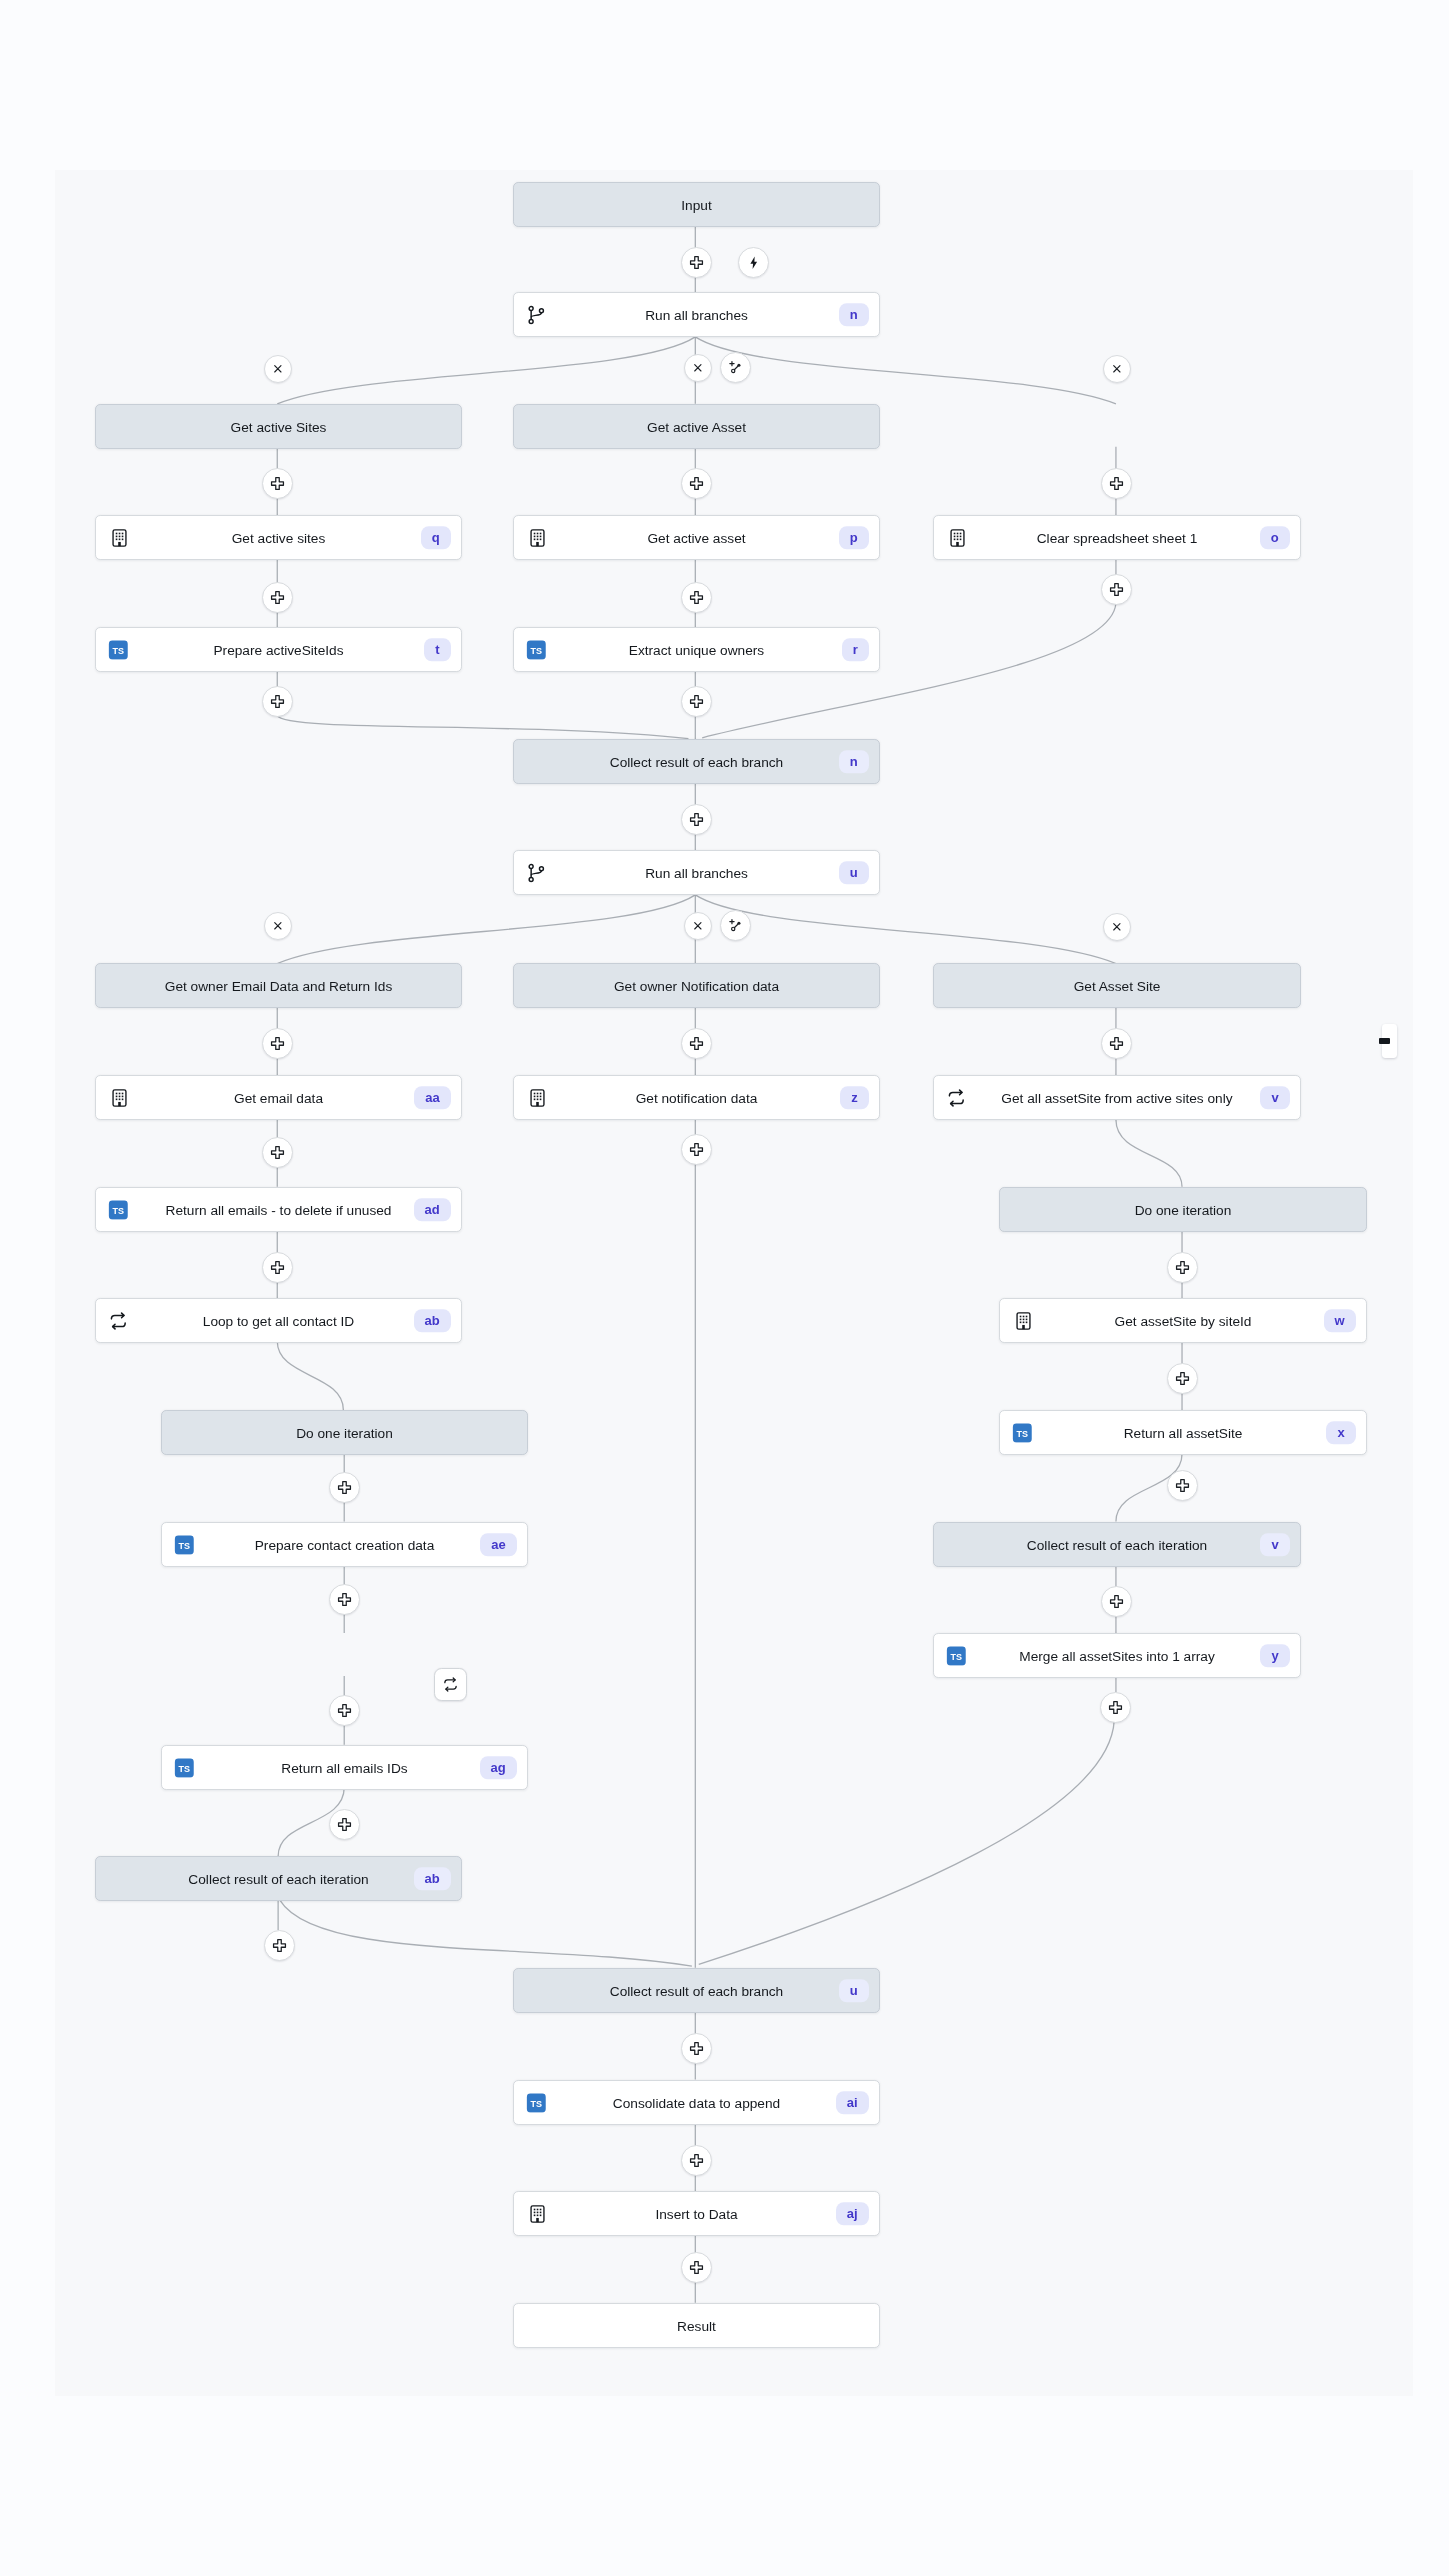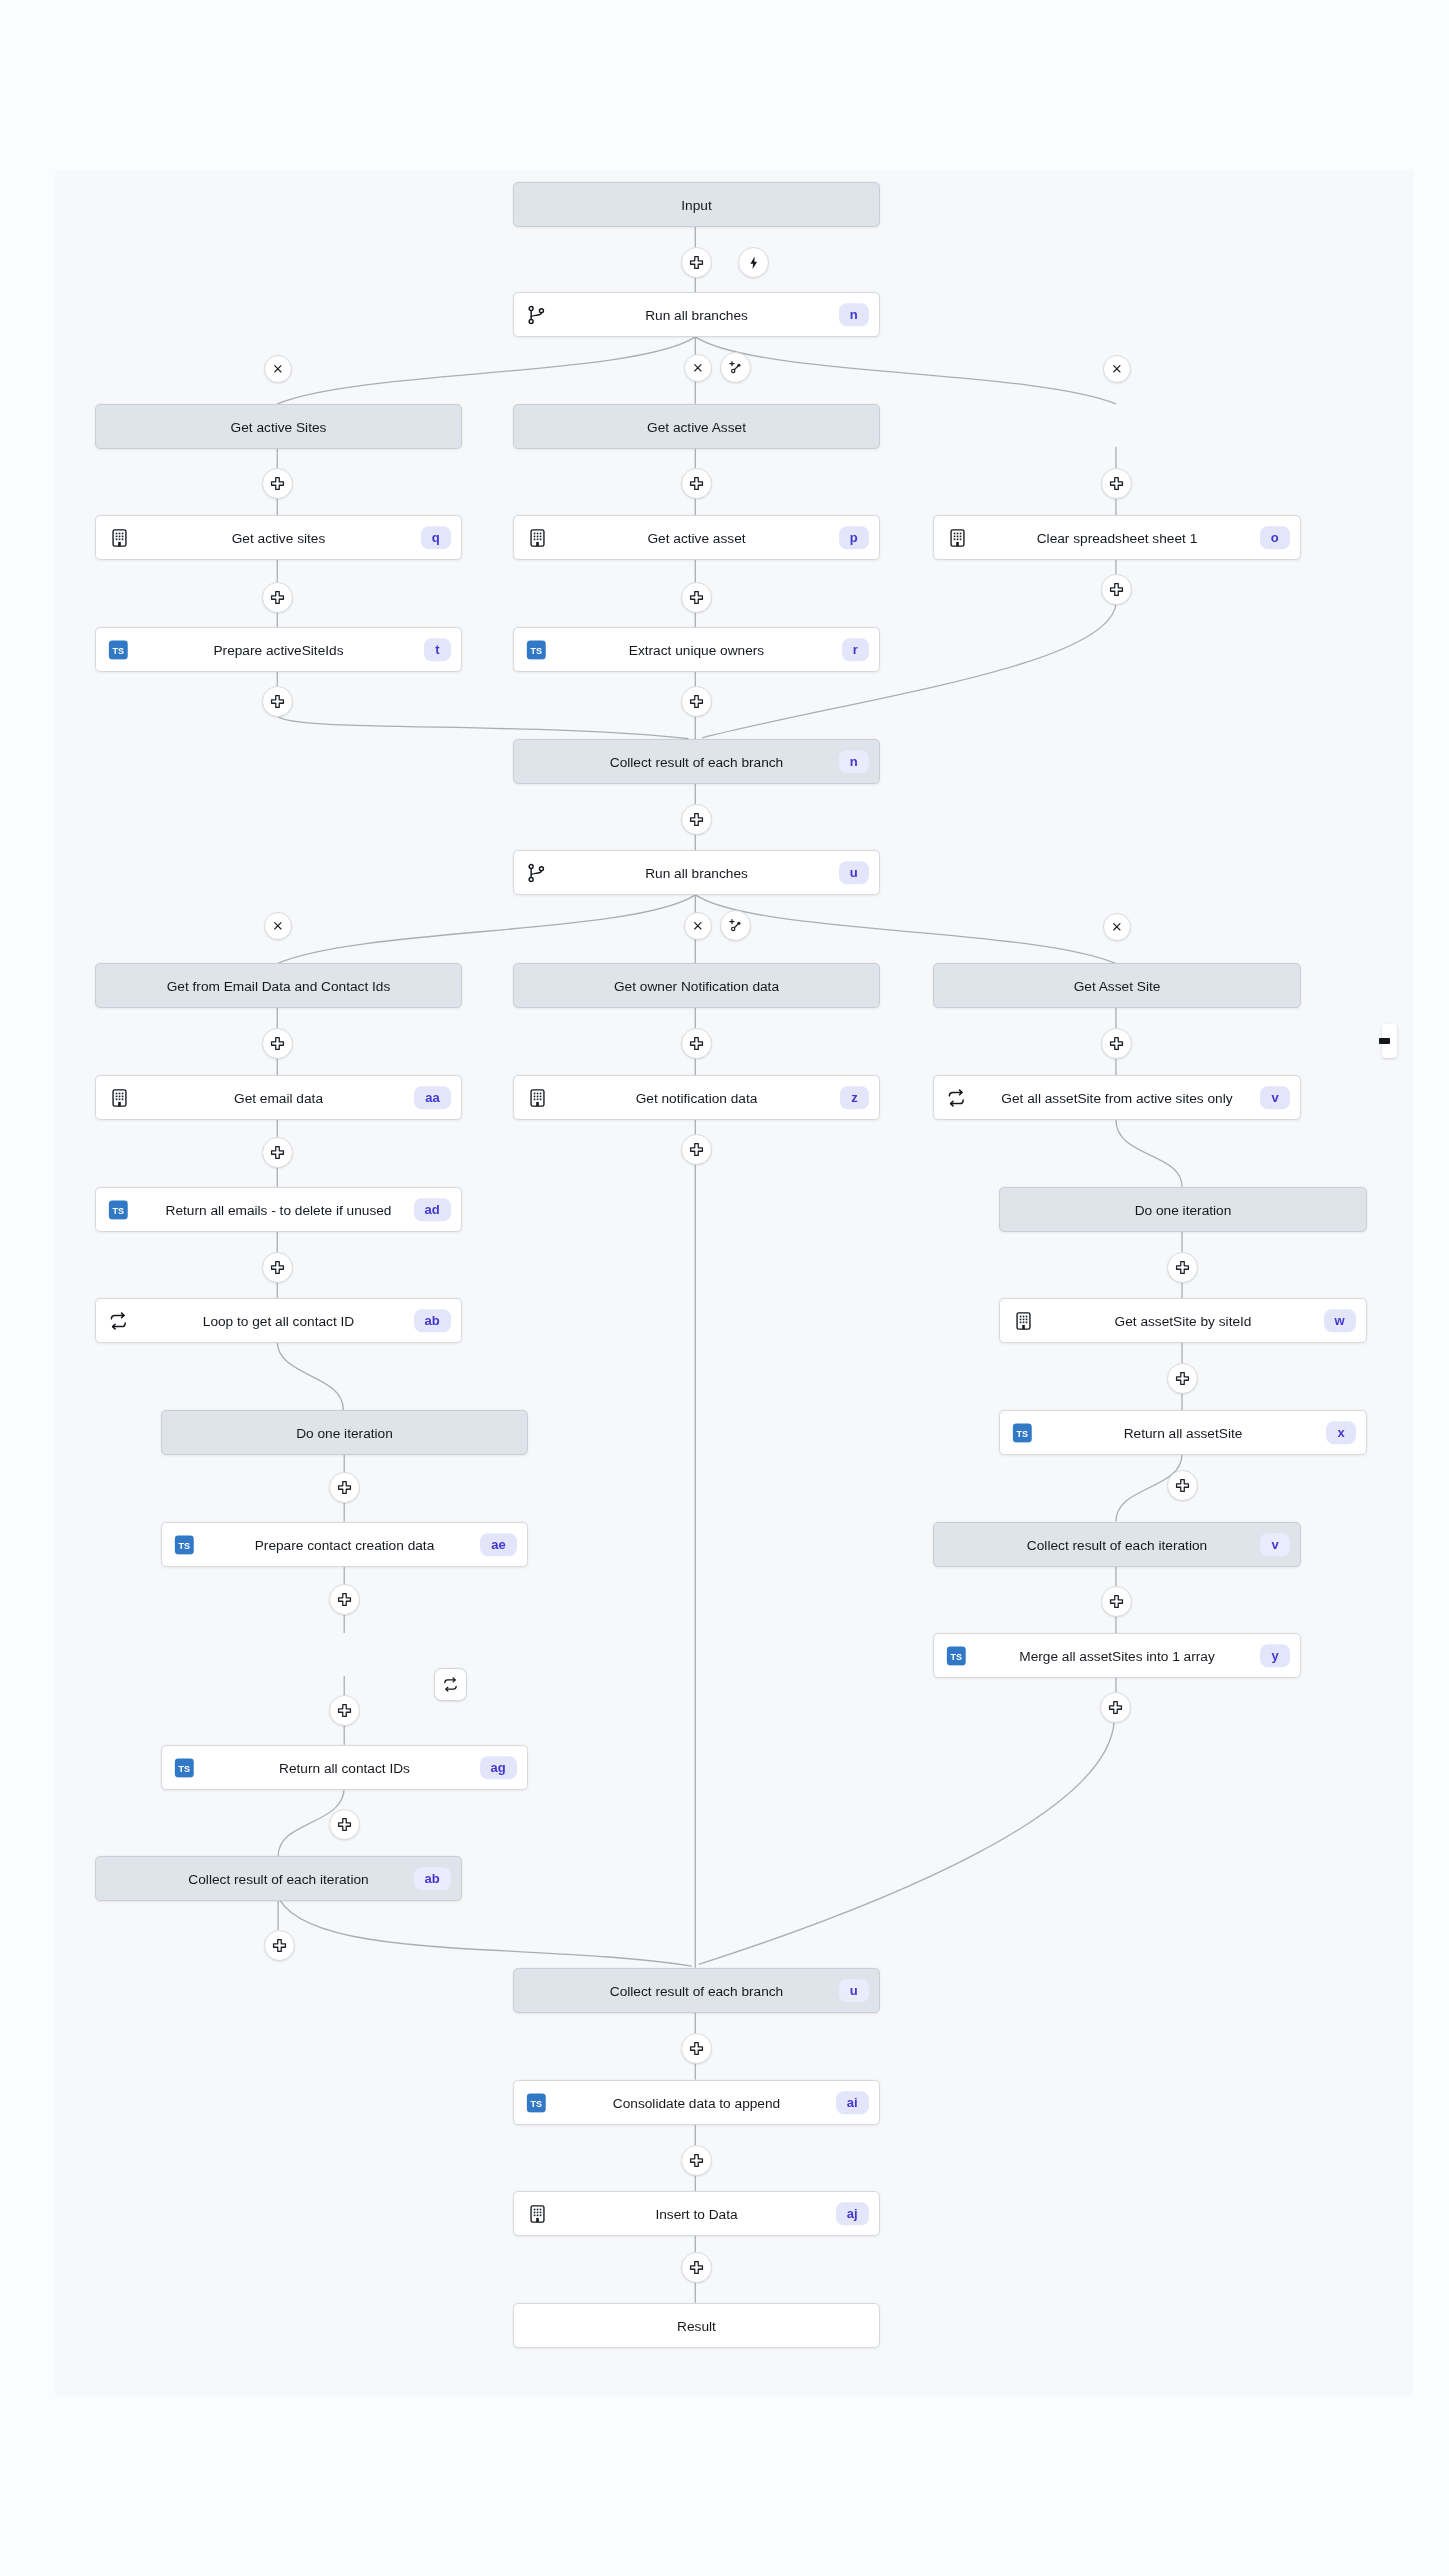--- a/index.html
+++ b/index.html
@@ -216,21 +216,21 @@
             <path d="M6 6.8 V17.2"></path>
             <path d="M18 9.3 C18 13.5 6 11.5 6 14.5"></path>
           </g>
         </svg>
       </span>
   <span class="lbl">Run all branches</span>
   <span class="badge">u</span>
 </div>
 
 <div class="node header" style="left:95px;top:963px;width:365px">
-  <span class="lbl">Get from Email Data and Contact Ids</span>
+  <span class="lbl">Get owner Email Data and Return Ids</span>
 </div>
 <div class="node header" style="left:513px;top:963px;width:365px">
   <span class="lbl">Get owner Notification data</span>
 </div>
 <div class="node header" style="left:933px;top:963px;width:366px">
   <span class="lbl">Get Asset Site</span>
 </div>
 
 <div class="node" style="left:513px;top:1075px;width:365px">
   <span class="nicon">
@@ -379,21 +379,21 @@
   <span class="badge">y</span>
 </div>
 
 <div class="node" style="left:161px;top:1745px;width:365px">
   <span class="nicon">
         <svg width="20.6" height="20.6" viewBox="0 0 24 24" style="font-size:16px">
           <rect x="1" y="1" width="22" height="22" rx="4" fill="#3178c6"></rect>
           <text x="12" y="16.5" text-anchor="middle" font-size="10.5" font-weight="bold" fill="#fff" font-family="Liberation Sans,sans-serif">TS</text>
         </svg>
       </span>
-  <span class="lbl">Return all contact IDs</span>
+  <span class="lbl">Return all emails IDs</span>
   <span class="badge">ag</span>
 </div>
 
 <div class="node header" style="left:95px;top:1856px;width:365px">
   <span class="lbl">Collect result of each iteration</span>
   <span class="badge">ab</span>
 </div>
 
 <div class="node header" style="left:513px;top:1968px;width:365px">
   <span class="lbl">Collect result of each branch</span>

